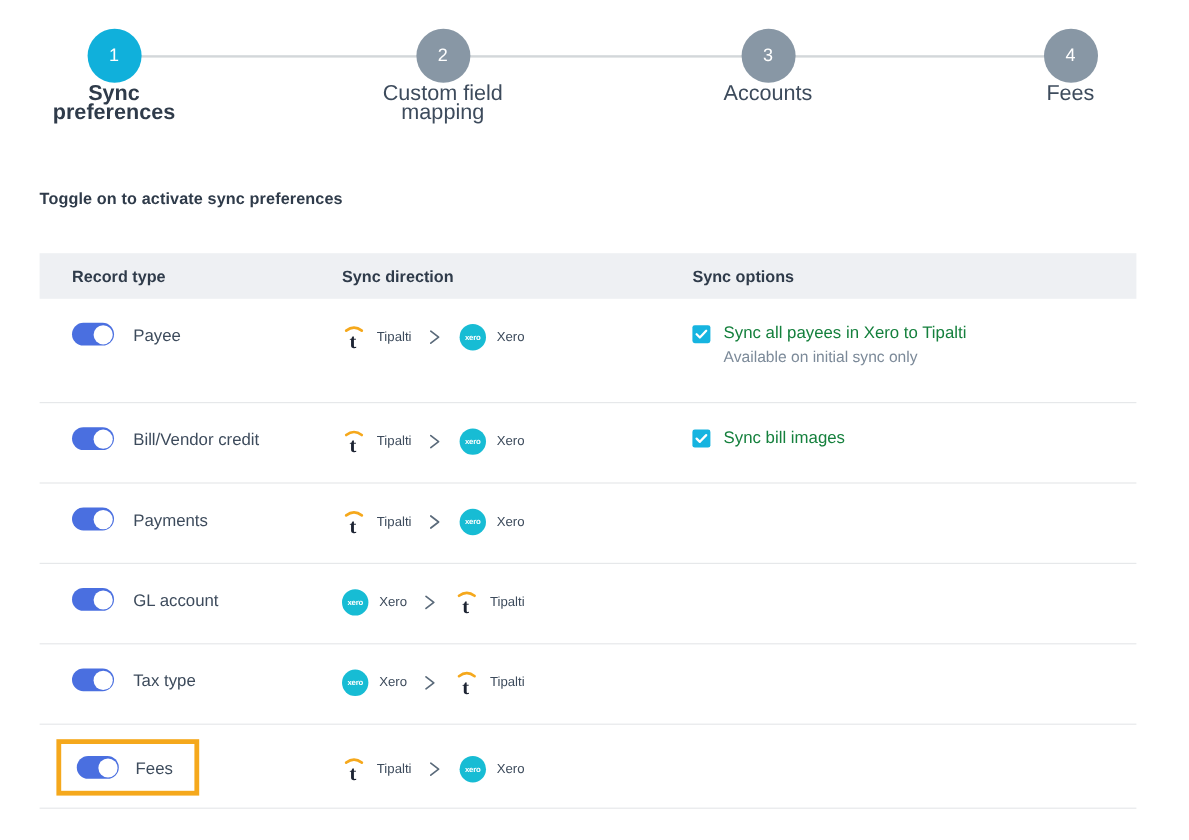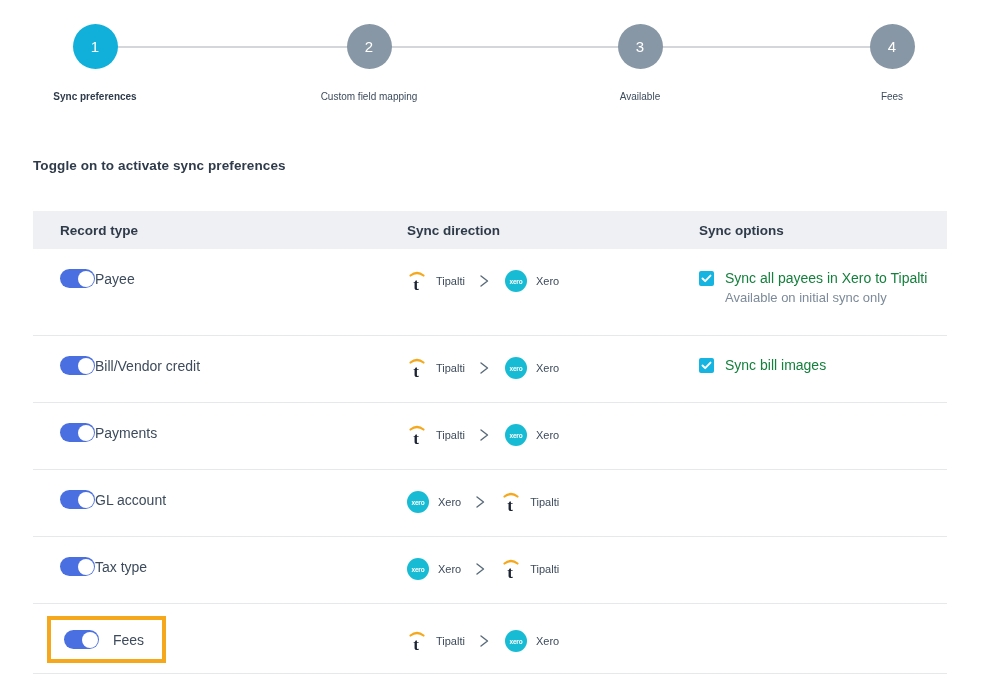--- a/index.html
+++ b/index.html
@@ -38,22 +38,21 @@
     display:flex;align-items:center;justify-content:center;
     font-size:15px;
     color:#ffffff;
     font-weight:400;
     position:relative;
     z-index:2;
   }
   .step-circle.active{background:#10b0db;}
   .step-circle.inactive{background:#8897a5;}
   .step-label{
-    margin-top:20px;
-    font-size:10px;
+    font-size:18px;
     line-height:16px;
     color:#3d4b5c;
   }
   .step-label.active{font-weight:bold;color:#2f3b4a;}
 
   
   .section-title{
     position:absolute;
     left:33px; top:158px;
     font-size:13.5px;
@@ -72,21 +71,21 @@
     display:flex;
     align-items:center;
     height:38px;
     background:#eef0f3;
   }
   .thead .th{
     font-size:13.5px;
     font-weight:bold;
     color:#2f3b4a;
   }
-  .col-record{width:374px; padding-left:27px; box-sizing:border-box;}
+  .col-record{width:252px; padding-left:27px; box-sizing:border-box;}
   .col-direction{width:292px;}
   .col-options{flex:1;}
 
   .trow{
     display:flex;
     align-items:flex-start;
     border-bottom:1px solid #e6e8ea;
     min-height:67px;
     box-sizing:border-box;
   }
@@ -110,20 +109,21 @@
     cursor:pointer;
   }
   .toggle .knob{
     position:absolute;
     right:1.5px; top:1.5px;
     width:16px;height:16px;
     border-radius:50%;
     background:#ffffff;
   }
   .record-label{
+    margin-left:16px;
     font-size:14px;
     color:#3d4b5c;
     white-space:nowrap;
   }
 
   
   .highlight-box{
     border:4px solid #f5a81c;
     padding:10px 18px 10px 13px;
     margin-left:14px;
@@ -218,21 +218,21 @@
     <div class="step-circle inactive">
       <span>2</span>
     </div>
     <div class="step-label">Custom field mapping</div>
   </div>
 
   <div class="step" style="left:640px;">
     <div class="step-circle inactive">
       <span>3</span>
     </div>
-    <div class="step-label">Available</div>
+    <div class="step-label">Accounts</div>
   </div>
 
   <div class="step" style="left:892px;">
     <div class="step-circle inactive">
       <span>4</span>
     </div>
     <div class="step-label">Fees</div>
   </div>
 </div>
 

